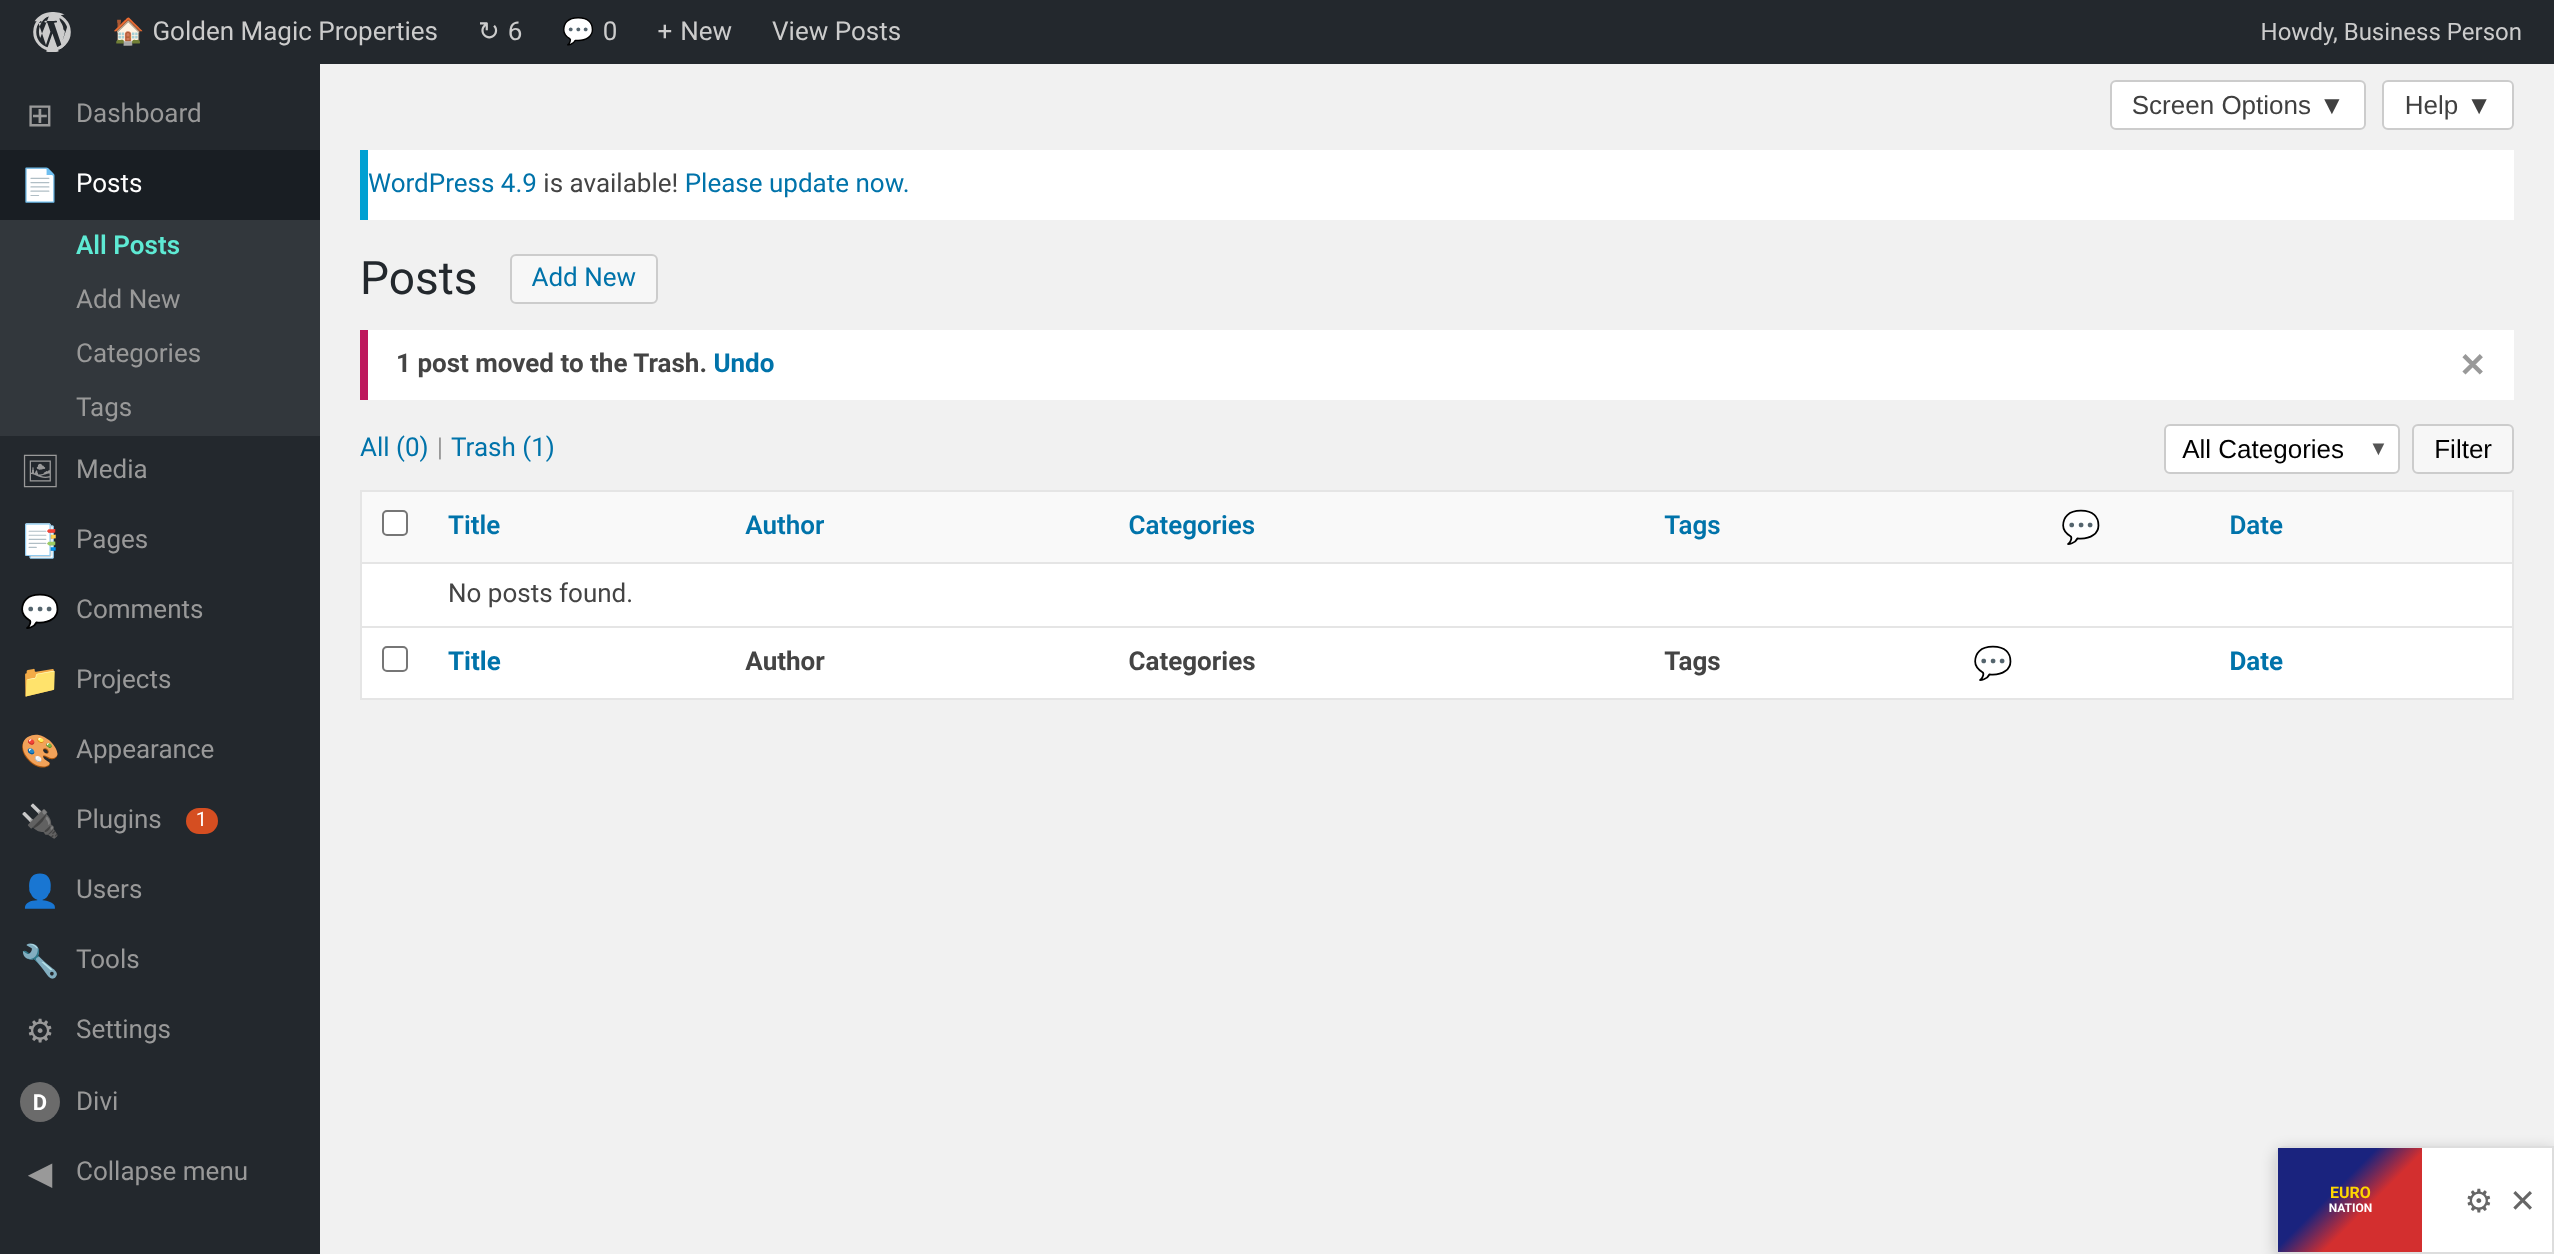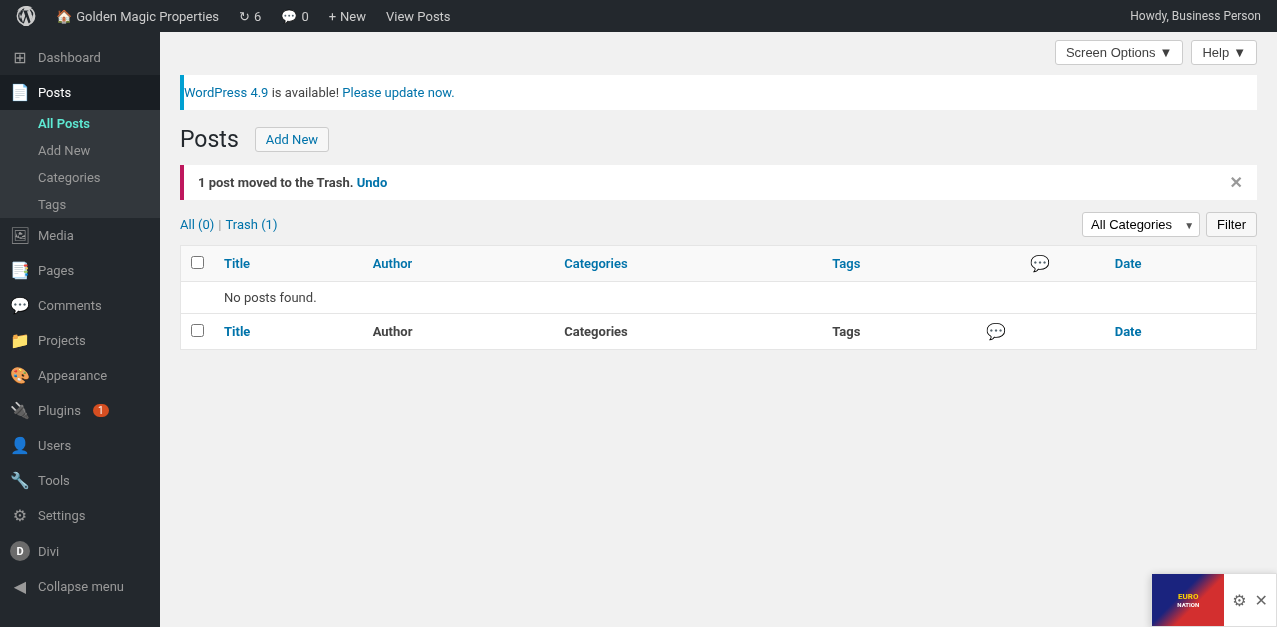--- a/index.html
+++ b/index.html
@@ -229,21 +229,21 @@
     
     .bottom-widget {
       position: fixed;
       bottom: 0;
       right: 0;
       background: #fff;
       border: 1px solid #ddd;
       border-radius: 4px 0 0 0;
       display: flex;
       align-items: center;
-      gap: 0;
+      gap: 13px;
       box-shadow: 0 2px 8px rgba(0,0,0,0.2);
       z-index: 999;
     }
     .bottom-widget-thumb {
       width: 72px;
       height: 52px;
       background: #1a237e;
       display: flex;
       align-items: center;
       justify-content: center;

